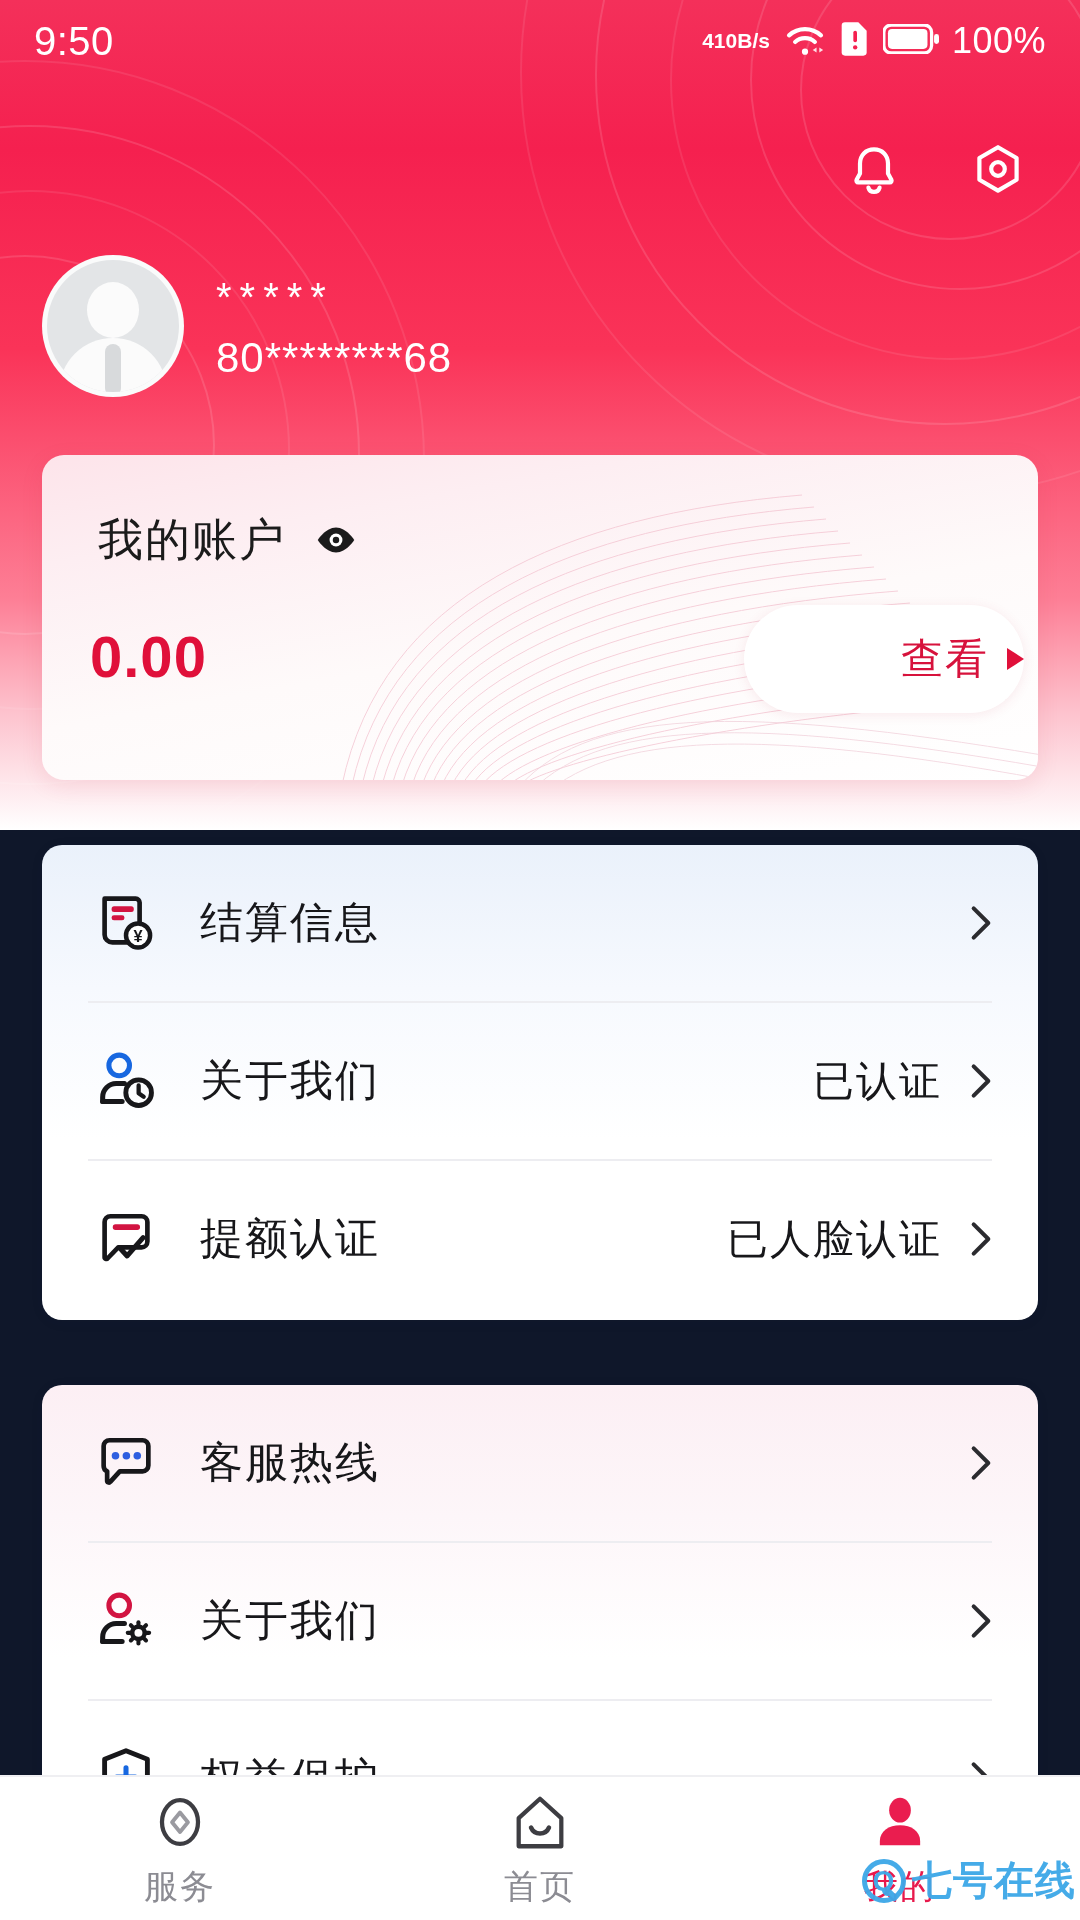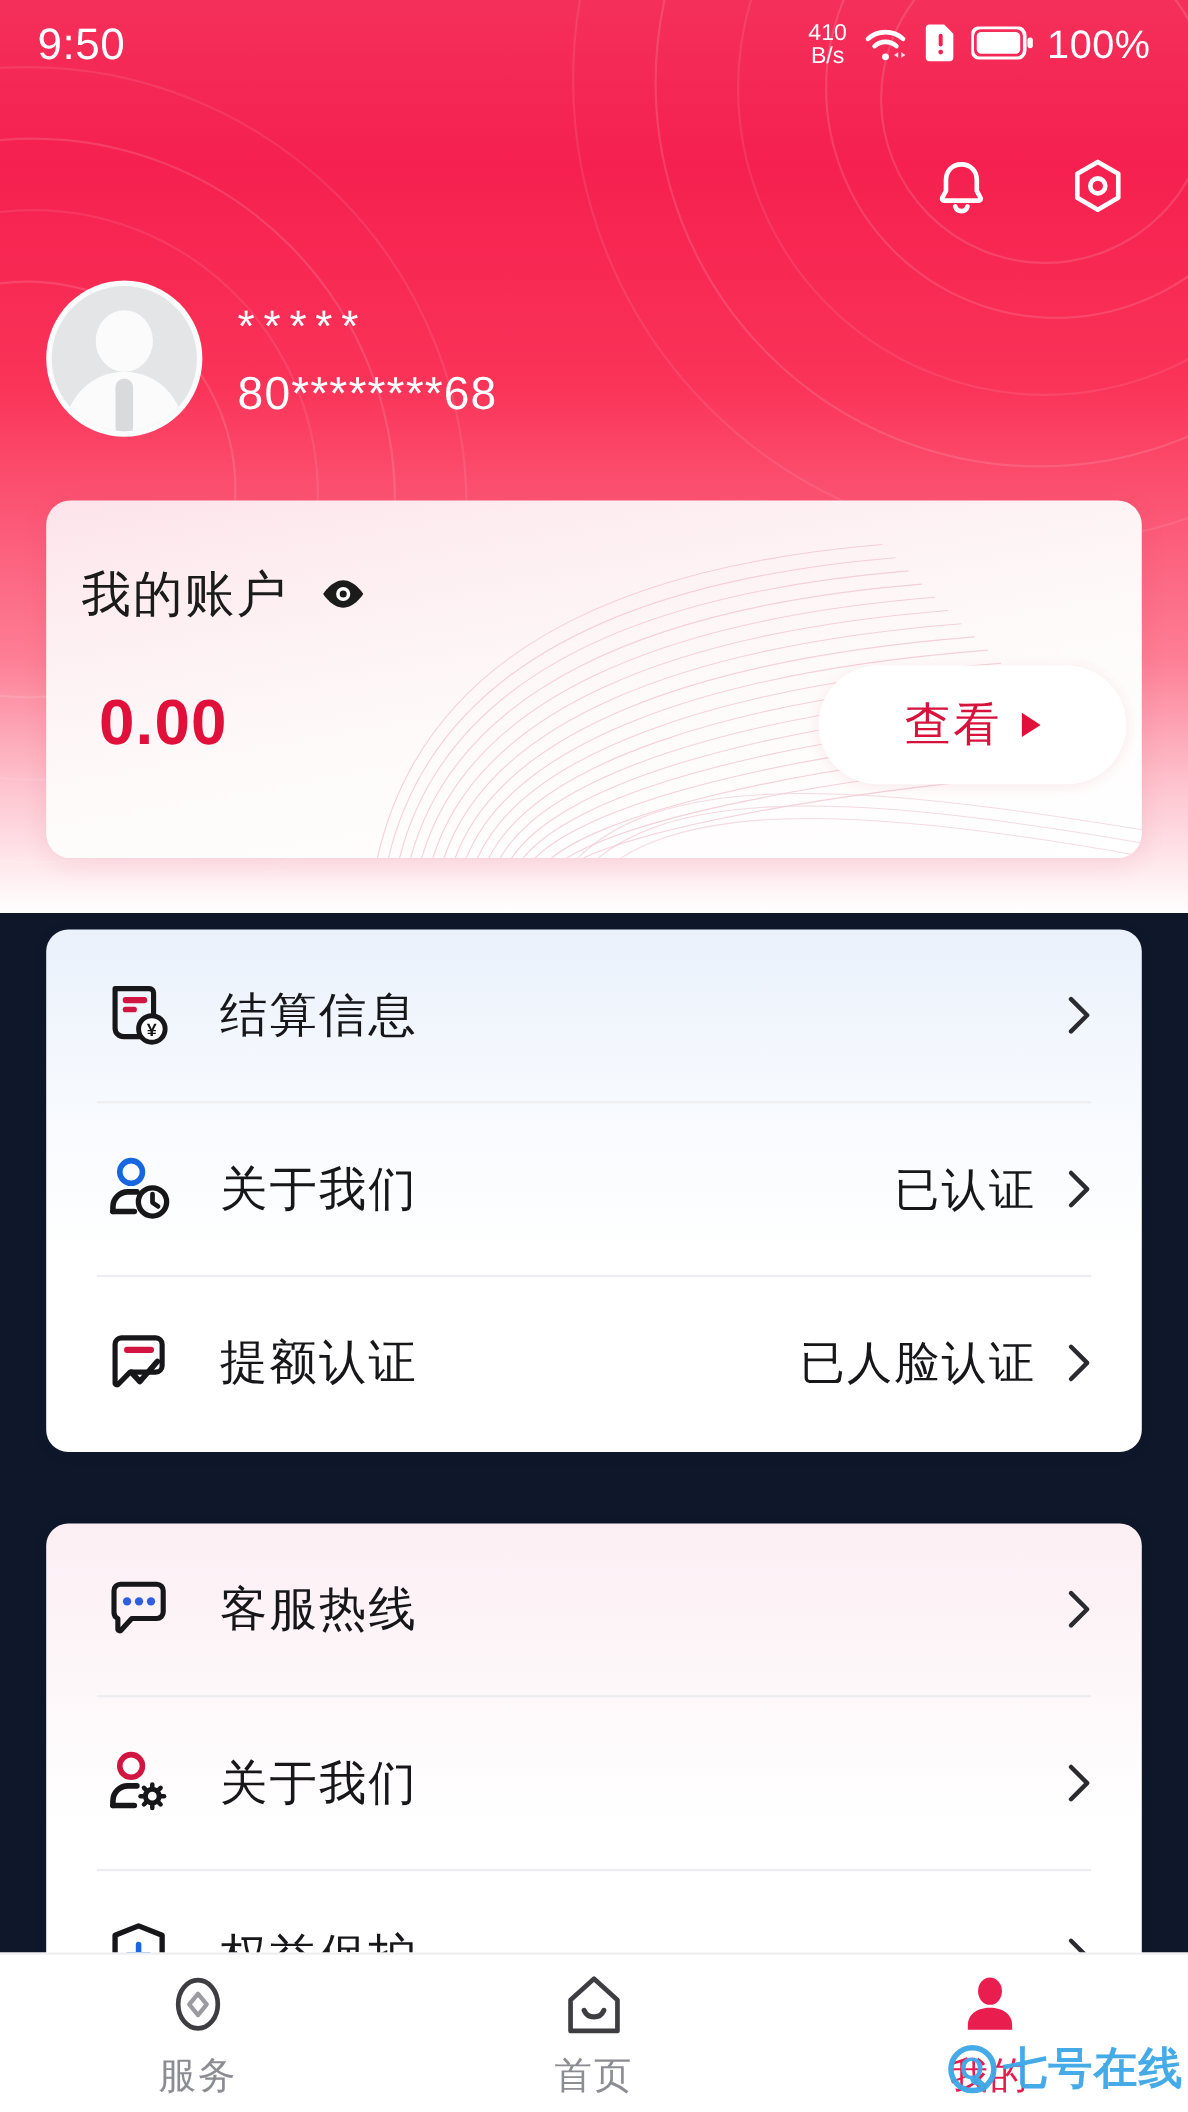--- a/index.html
+++ b/index.html
@@ -24,21 +24,21 @@
   .ripples .ring.b { border-color:rgba(255,255,255,0.09); }
 
   
   .statusbar {
     position:absolute; top:0; left:0; width:1080px; height:82px;
     display:flex; align-items:center; justify-content:space-between;
     padding:0 34px; z-index:6; color:#fff;
   }
   .sb-time { font-size:40px; font-weight:400; letter-spacing:0.5px; color:#ffffff; }
   .sb-right { display:flex; align-items:center; gap:13px; }
-  .sb-net { display:flex; flex-direction:column; align-items:center; line-height:0.98; font-size:21px; font-weight:400; }
+  .sb-net { display:flex; align-items:center; line-height:0.98; font-size:21px; font-weight:700; }
   .sb-icon { display:block; }
 
   
   .top-actions {
     position:absolute; top:140px; right:50px;
     display:flex; align-items:center; gap:60px; z-index:6;
   }
   .top-actions .act { width:64px; height:64px; display:flex; align-items:center; justify-content:center; }
 
   
@@ -59,27 +59,27 @@
   .pphone { color:#fff; font-size:42px; font-weight:400; letter-spacing:1px; }
 
   
   .acct-card {
     position:absolute; top:455px; left:42px; width:996px; height:325px;
     border-radius:22px; overflow:hidden; z-index:6;
     background:linear-gradient(170deg,#fde4ea 0%,#fdeef2 22%,#fefafa 55%,#ffffff 100%);
     box-shadow:0 6px 22px rgba(190,40,70,0.10);
   }
   .acct-deco { position:absolute; inset:0; pointer-events:none; opacity:0.95; }
-  .acct-top { position:absolute; top:55px; left:32px; display:flex; align-items:center; gap:28px; }
+  .acct-top { position:absolute; top:55px; left:56px; display:flex; align-items:center; gap:28px; }
   .acct-title { font-size:45px; color:#1b1b1b; font-weight:500; letter-spacing:2px; }
   .eye { width:44px; height:44px; display:flex; align-items:center; justify-content:center; }
   .acct-bal { position:absolute; top:168px; left:48px; font-size:58px; color:#e0103a; font-weight:700; letter-spacing:1px; }
   .acct-btn {
     position:absolute; right:14px; top:150px; width:280px; height:108px;
-    background:#fff; border-radius:54px; display:flex; align-items:center; justify-content:center; gap:18px;
+    background:#fff; border-radius:54px; display:flex; align-items:center; justify-content:flex-end; gap:18px;
     box-shadow:0 2px 12px rgba(200,60,90,0.10);
   }
   .acct-btn span { font-size:42px; color:#d7123c; font-weight:500; letter-spacing:2px; }
   .acct-btn .caret { width:0;height:0;border-left:17px solid #e0103a;border-top:11px solid transparent;border-bottom:11px solid transparent; }
 
   
   .group {
     position:absolute; left:42px; width:996px;
     border-radius:20px; overflow:hidden;
     box-shadow:0 2px 14px rgba(30,40,80,0.055);

